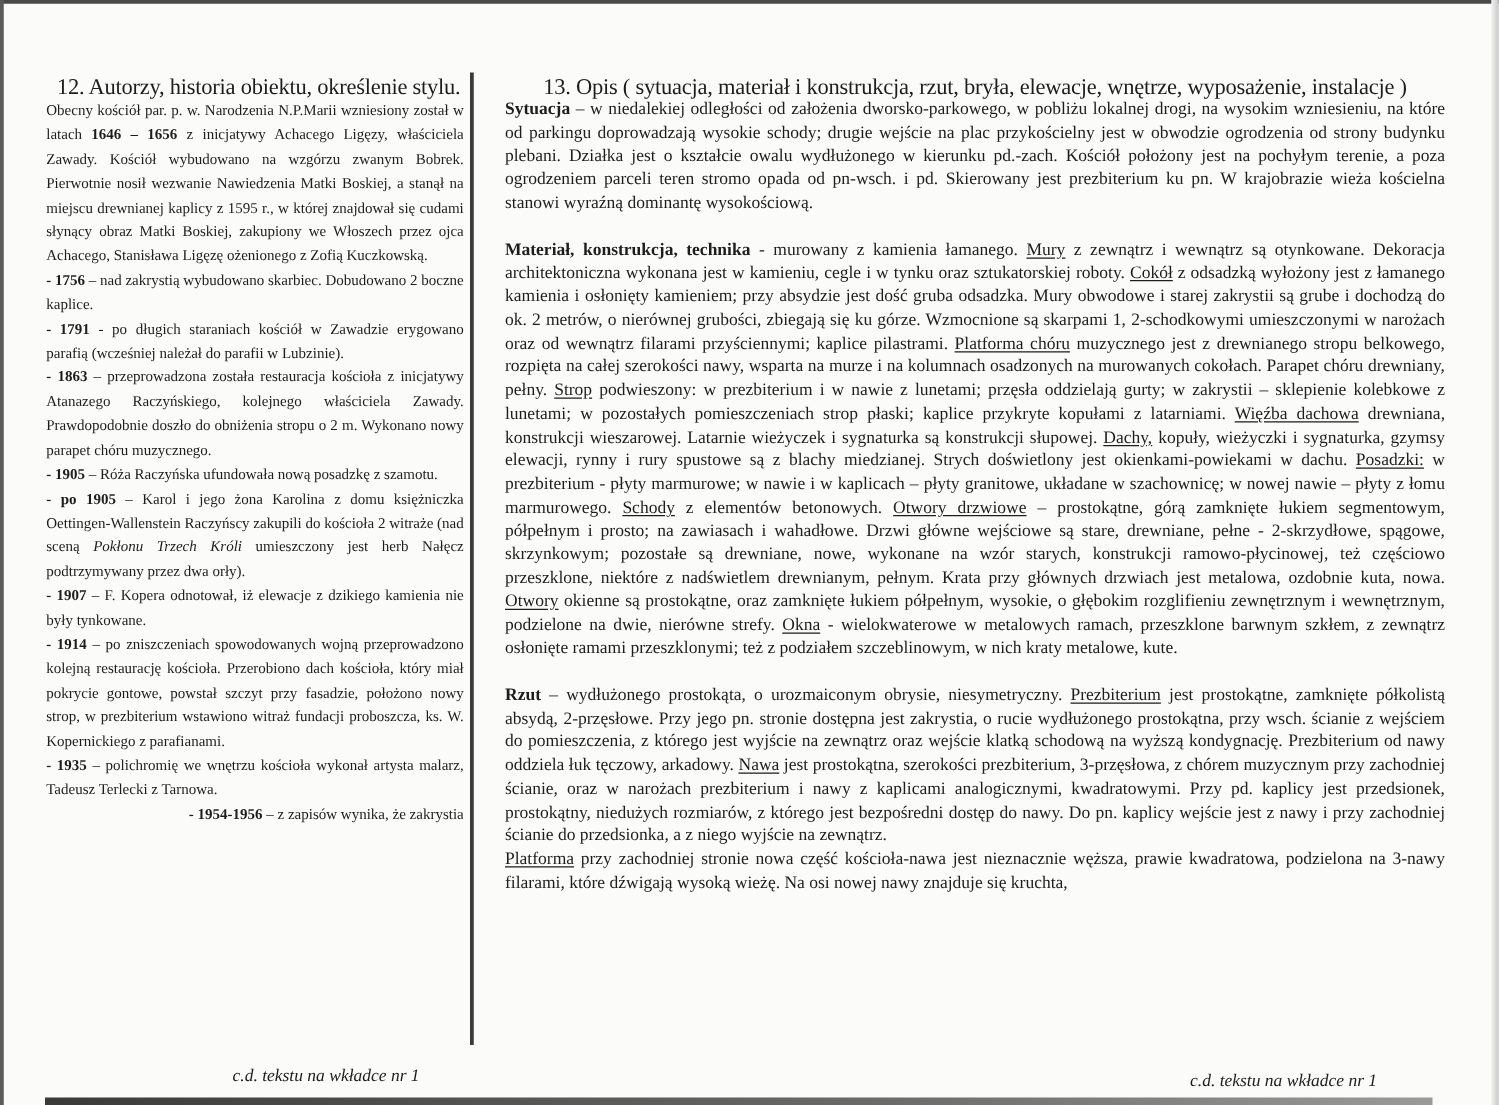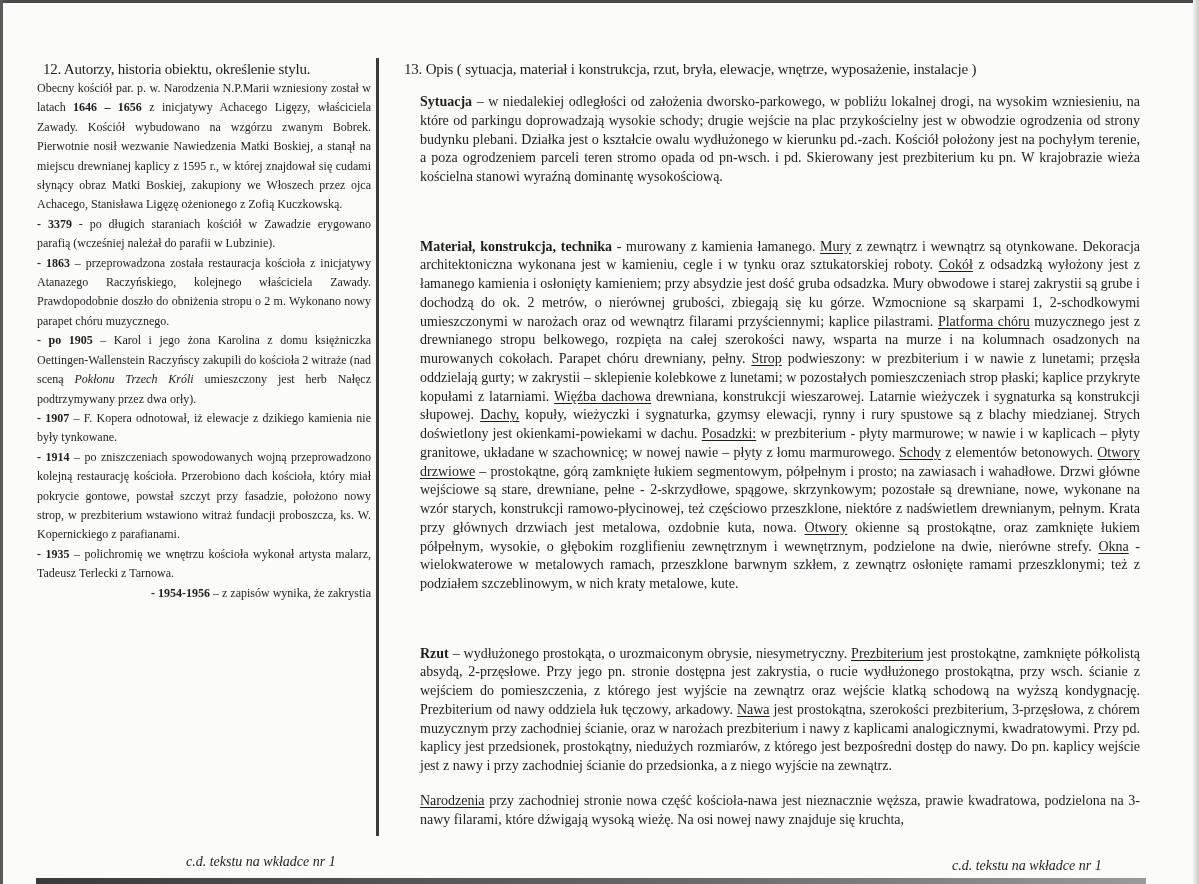--- a/index.html
+++ b/index.html
@@ -13,27 +13,27 @@
   .scan-left { position:absolute; left:0; top:0; width:3px; height:884px; background:#5a5a5a; }
   .scan-right { position:absolute; right:0; top:0; width:6px; height:884px;
     background:linear-gradient(to right,#f2f2f2,#c8c8c8); }
   .scan-bottom { position:absolute; left:36px; top:878px; width:1110px; height:6px;
     background:linear-gradient(to right,#3a3a3a,#6a6a6a 60%,#9a9a9a); }
   .divider { position:absolute; left:376px; top:58px; width:3px; height:778px; background:#3a3a3a; }
 
   .col-left { position:absolute; left:37px; top:61px; width:334px; }
   .col-right { position:absolute; left:404px; top:61px; width:752px; }
 
-  .section-head { font-size:15px; line-height:16px; margin:0 0 2px 0; white-space:nowrap; letter-spacing:-0.2px; }
+  .section-head { font-size:18px; line-height:16px; margin:0 0 2px 0; white-space:nowrap; letter-spacing:-0.2px;text-align:center; }
   .col-left .section-head { padding-left:6px; }
 
   .body-left { font-size:12px; line-height:19.4px; text-align:justify; }
   .body-left p { margin:0; }
   .body-right { font-size:14px; line-height:18.75px; text-align:justify; }
-  .body-right p { margin:16px; }
+  .body-right p { margin:0; }
   .gap { height:18.75px; }
 
   b { font-weight:bold; }
   u { text-decoration:underline; text-underline-offset:2px; }
   i { font-style:italic; }
 
   .cd-left { position:absolute; left:186px; top:854px; font-size:14px; font-style:italic; }
   .cd-right { position:absolute; left:952px; top:858px; font-size:14px; font-style:italic; }
 </style>
 </head>
@@ -42,35 +42,37 @@
 <div class="scan-top"></div>
 <div class="scan-left"></div>
 <div class="scan-right"></div>
 <div class="scan-bottom"></div>
 <div class="divider"></div>
 
 <div class="col-left">
   <div class="section-head">12. Autorzy, historia obiektu, określenie stylu.</div>
   <div class="body-left">
     <p><span>Obecny kościół par. p. w. Narodzenia N.P.Marii wzniesiony został w latach </span><b>1646 – 1656</b><span> z inicjatywy Achacego Ligęzy, właściciela Zawady. Kościół wybudowano na wzgórzu zwanym Bobrek. Pierwotnie nosił wezwanie Nawiedzenia Matki Boskiej, a stanął na miejscu drewnianej kaplicy z 1595 r., w której znajdował się cudami słynący obraz Matki Boskiej, zakupiony we Włoszech przez ojca Achacego, Stanisława Ligęzę ożenionego z Zofią Kuczkowską.</span></p>
-    <p><b>- 3379</b><span> - po długich staraniach kościół w Zawadzie erygowano parafią (wcześniej należał do parafii w Lubzinie).</span></p>
+    <p><b>- 1756</b><span> – nad zakrystią wybudowano skarbiec. Dobudowano 2 boczne kaplice.</span></p>
+    <p><b>- 1791</b><span> - po długich staraniach kościół w Zawadzie erygowano parafią (wcześniej należał do parafii w Lubzinie).</span></p>
     <p><b>- 1863</b><span> – przeprowadzona została restauracja kościoła z inicjatywy Atanazego Raczyńskiego, kolejnego właściciela Zawady. Prawdopodobnie doszło do obniżenia stropu o 2 m. Wykonano nowy parapet chóru muzycznego.</span></p>
+    <p><b>- 1905</b><span> – Róża Raczyńska ufundowała nową posadzkę z szamotu.</span></p>
     <p><b> - po 1905</b><span> – Karol i jego żona Karolina z domu księżniczka Oettingen-Wallenstein Raczyńscy zakupili do kościoła 2 witraże (nad sceną </span><i>Pokłonu Trzech Króli</i><span> umieszczony jest herb Nałęcz podtrzymywany przez dwa orły).</span></p>
     <p><b>- 1907</b><span> – F. Kopera odnotował, iż elewacje z dzikiego kamienia nie były tynkowane.</span></p>
     <p><b>- 1914</b><span> – po zniszczeniach spowodowanych wojną przeprowadzono kolejną restaurację kościoła. Przerobiono dach kościoła, który miał pokrycie gontowe, powstał szczyt przy fasadzie, położono nowy strop, w prezbiterium wstawiono witraż fundacji proboszcza, ks. W. Kopernickiego z parafianami.</span></p>
     <p><b>- 1935</b><span> – polichromię we wnętrzu kościoła wykonał artysta malarz, Tadeusz Terlecki z Tarnowa.</span></p>
     <p style="text-align:right"><b>- 1954-1956</b><span> – z zapisów wynika, że zakrystia</span></p>
   </div>
 </div>
 <div class="cd-left">c.d. tekstu na wkładce nr 1</div>
 
 <div class="col-right">
   <div class="section-head">13. Opis ( sytuacja, materiał i konstrukcja, rzut, bryła, elewacje, wnętrze, wyposażenie, instalacje )</div>
   <div class="body-right">
     <p><b>Sytuacja</b><span> – w niedalekiej odległości od założenia dworsko-parkowego, w pobliżu lokalnej drogi, na wysokim wzniesieniu, na które od parkingu doprowadzają wysokie schody; drugie wejście na plac przykościelny jest w obwodzie ogrodzenia od strony budynku plebani. Działka jest o kształcie owalu wydłużonego w kierunku pd.-zach. Kościół położony jest na pochyłym terenie, a poza ogrodzeniem parceli teren stromo opada od pn-wsch. i pd. Skierowany jest prezbiterium ku pn. W krajobrazie wieża kościelna stanowi wyraźną dominantę wysokościową.</span></p>
     <div class="gap"></div>
     <p><b>Materiał, konstrukcja, technika</b><span> - murowany z kamienia łamanego. </span><u>Mury</u><span> z zewnątrz i wewnątrz są otynkowane. Dekoracja architektoniczna wykonana jest w kamieniu, cegle i w tynku oraz sztukatorskiej roboty. </span><u>Cokół</u><span> z odsadzką wyłożony jest z łamanego kamienia i osłonięty kamieniem; przy absydzie jest dość gruba odsadzka. Mury obwodowe i starej zakrystii są grube i dochodzą do ok. 2 metrów, o nierównej grubości, zbiegają się ku górze. Wzmocnione są skarpami 1, 2-schodkowymi umieszczonymi w narożach oraz od wewnątrz filarami przyściennymi; kaplice pilastrami. </span><u>Platforma chóru</u><span> muzycznego jest z drewnianego stropu belkowego, rozpięta na całej szerokości nawy, wsparta na murze i na kolumnach osadzonych na murowanych cokołach. Parapet chóru drewniany, pełny. </span><u>Strop</u><span> podwieszony: w prezbiterium i w nawie z lunetami; przęsła oddzielają gurty; w zakrystii – sklepienie kolebkowe z lunetami; w pozostałych pomieszczeniach strop płaski; kaplice przykryte kopułami z latarniami. </span><u>Więźba dachowa</u><span> drewniana, konstrukcji wieszarowej. Latarnie wieżyczek i sygnaturka są konstrukcji słupowej. </span><u>Dachy,</u><span> kopuły, wieżyczki i sygnaturka, gzymsy elewacji, rynny i rury spustowe są z blachy miedzianej. Strych doświetlony jest okienkami-powiekami w dachu. </span><u>Posadzki:</u><span> w prezbiterium - płyty marmurowe; w nawie i w kaplicach – płyty granitowe, układane w szachownicę; w nowej nawie – płyty z łomu marmurowego. </span><u>Schody</u><span> z elementów betonowych. </span><u>Otwory drzwiowe</u><span> – prostokątne, górą zamknięte łukiem segmentowym, półpełnym i prosto; na zawiasach i wahadłowe. Drzwi główne wejściowe są stare, drewniane, pełne - 2-skrzydłowe, spągowe, skrzynkowym; pozostałe są drewniane, nowe, wykonane na wzór starych, konstrukcji ramowo-płycinowej, też częściowo przeszklone, niektóre z nadświetlem drewnianym, pełnym. Krata przy głównych drzwiach jest metalowa, ozdobnie kuta, nowa. </span><u>Otwory</u><span> okienne są prostokątne, oraz zamknięte łukiem półpełnym, wysokie, o głębokim rozglifieniu zewnętrznym i wewnętrznym, podzielone na dwie, nierówne strefy. </span><u>Okna</u><span> - wielokwaterowe w metalowych ramach, przeszklone barwnym szkłem, z zewnątrz osłonięte ramami przeszklonymi; też z podziałem szczeblinowym, w nich kraty metalowe, kute.</span></p>
     <div class="gap"></div>
     <p><b>Rzut</b><span> – wydłużonego prostokąta, o urozmaiconym obrysie, niesymetryczny. </span><u>Prezbiterium</u><span> jest prostokątne, zamknięte półkolistą absydą, 2-przęsłowe. Przy jego pn. stronie dostępna jest zakrystia, o rucie wydłużonego prostokątna, przy wsch. ścianie z wejściem do pomieszczenia, z którego jest wyjście na zewnątrz oraz wejście klatką schodową na wyższą kondygnację. Prezbiterium od nawy oddziela łuk tęczowy, arkadowy. </span><u>Nawa</u><span> jest prostokątna, szerokości prezbiterium, 3-przęsłowa, z chórem muzycznym przy zachodniej ścianie, oraz w narożach prezbiterium i nawy z kaplicami analogicznymi, kwadratowymi. Przy pd. kaplicy jest przedsionek, prostokątny, niedużych rozmiarów, z którego jest bezpośredni dostęp do nawy. Do pn. kaplicy wejście jest z nawy i przy zachodniej ścianie do przedsionka, a z niego wyjście na zewnątrz.</span></p>
-    <p><u>Narodzenia</u><span> przy zachodniej stronie nowa część kościoła-nawa jest nieznacznie węższa, prawie kwadratowa, podzielona na 3-nawy filarami, które dźwigają wysoką wieżę. Na osi nowej nawy znajduje się kruchta,</span></p>
+    <p><u>Platforma</u><span> przy zachodniej stronie nowa część kościoła-nawa jest nieznacznie węższa, prawie kwadratowa, podzielona na 3-nawy filarami, które dźwigają wysoką wieżę. Na osi nowej nawy znajduje się kruchta,</span></p>
   </div>
 </div>
 <div class="cd-right">c.d. tekstu na wkładce nr 1</div>
 
 </body></html>

